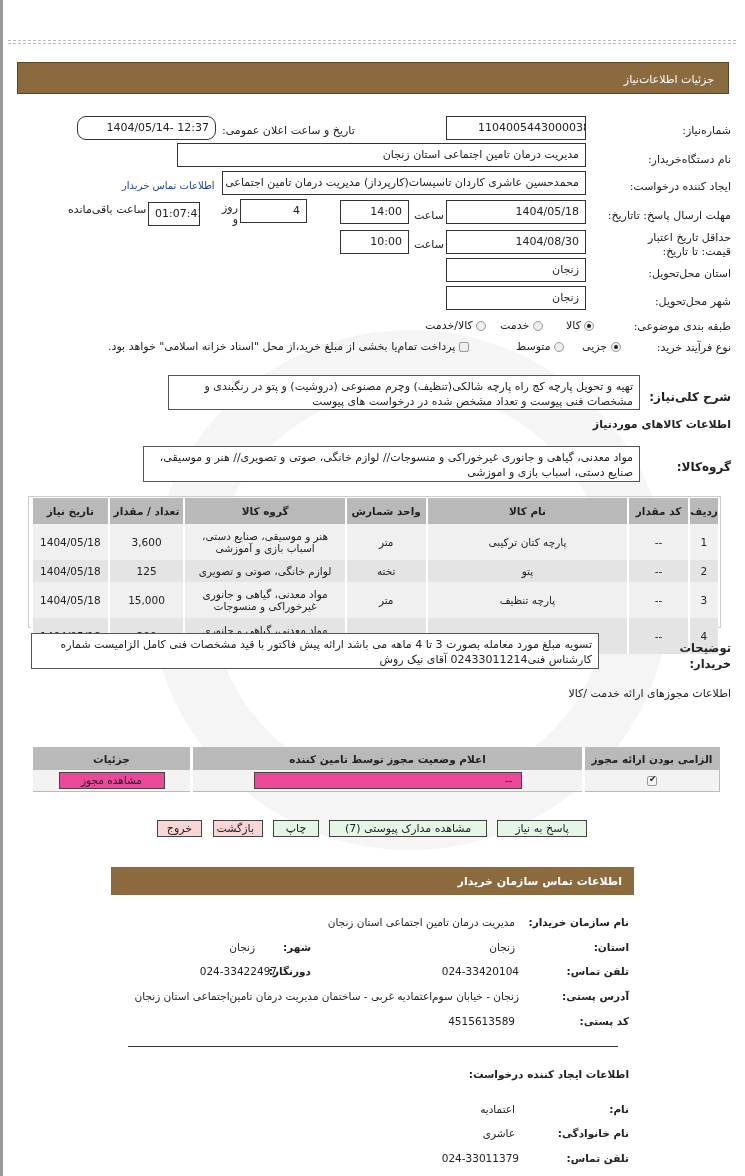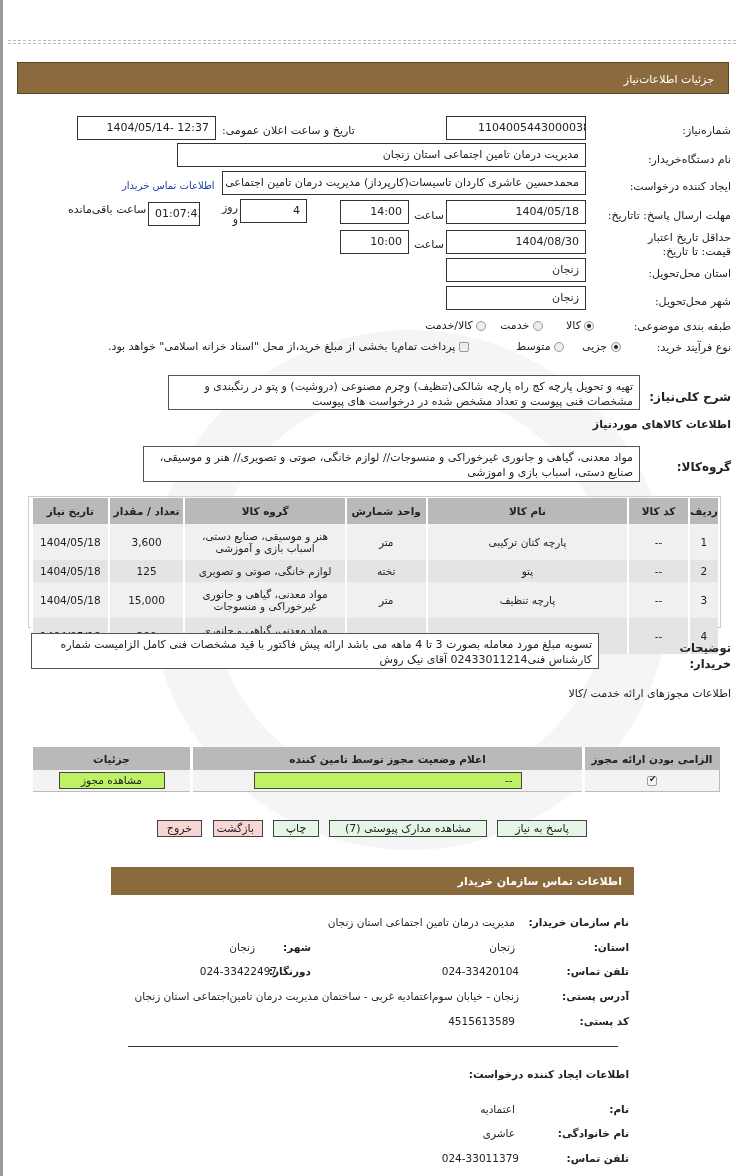--- a/index.html
+++ b/index.html
@@ -18,21 +18,21 @@
   .textarea { position: absolute; border: 1px solid #555; background: #fff; padding: 3px 6px; font-size: 11px; line-height: 15px; }
   table.items { position: absolute; top: 498px; left: 31px; width: 687px; border-collapse: collapse; font-size: 10.5px; }
   table.items th { background: #b9b9b9; color: #222; font-weight: bold; height: 26px; border-left: 2px solid #fff; }
   table.items td { text-align: center; border-left: 2px solid #fff; padding: 2px 4px; color: #222; }
   table.items tr.r1 td { background: #f0f0f0; height: 36px; }
   table.items tr.r2 td { background: #e4e4e4; height: 22px; }
   .wrap-outer { position: absolute; top: 496px; left: 28px; width: 693px; height: 132px; border: 1px solid #ccc; }
   table.lic { position: absolute; top: 747px; left: 30px; width: 690px; border-collapse: collapse; font-size: 10.5px; border: 1px solid #bbb; }
   table.lic th { background: #b9b9b9; font-weight: bold; height: 22px; border-left: 3px solid #fff; }
   table.lic td { background: #f3f3f3; height: 22px; text-align: center; border-left: 3px solid #fff; }
-  .yel { display: inline-block; background: #bef264; border: 1px solid #444; height: 17px; font-size: 10.5px; padding: 1px 8px; }
+  .yel { display: inline-block; background: #ec4899; border: 1px solid #444; height: 17px; font-size: 10.5px; padding: 1px 8px; }
   .btn { position: absolute; top: 820px; height: 17px; border: 1px solid #444; font-size: 11px; padding: 1px 8px; text-align: center; white-space: nowrap; }
   .btn.green { background: #e6f6e6; }
   .btn.red { background: #f9d6d6; }
   .contact-bar { position: absolute; top: 867px; left: 111px; width: 523px; height: 28px; background: #8b6b3e; color: #fff; font-weight: bold; font-size: 11px; padding: 8px 12px; text-align: right; }
   .c-lbl { position: absolute; font-weight: bold; font-size: 10.5px; white-space: nowrap; }
   .c-val { position: absolute; font-size: 10.5px; white-space: nowrap; }
   .hr { position: absolute; top: 1046px; left: 128px; width: 490px; height: 1px; background: #333; }
   .watermark { position: absolute; left: 150px; top: 330px; width: 520px; height: 520px; border-radius: 50%; border: 60px solid rgba(200,200,200,0.18); pointer-events: none; }
 </style>
 </head>
@@ -42,21 +42,21 @@
 <div class="top-dots"></div>
 <div class="watermark"></div>
 
 <div class="header-bar">
   <span>جزئیات اطلاعات‌نیاز</span>
 </div>
 
 <span class="lbl" style="top:124px; right:14px;">شماره‌نیاز:</span>
 <div class="box ltr" style="top:116px; left:446px; width:140px;padding-left:31px;">1104005443000038</div>
 <span class="lbl" style="top:124px; left:222px;">تاریخ و ساعت اعلان عمومی:</span>
-<div class="box ltr" style="top:116px; left:77px; width:139px;">1404/05/14- 12:37</div>
+<div class="box ltr" style="top:116px; left:77px; width:139px;border-radius:9px;">1404/05/14- 12:37</div>
 
 <span class="lbl" style="top:153px; right:14px;">نام دستگاه‌خریدار:</span>
 <div class="box" style="top:143px; left:177px; width:409px; text-align:right;">مدیریت درمان تامین اجتماعی استان زنجان</div>
 
 <span class="lbl" style="top:180px; right:14px;">ایجاد کننده درخواست:</span>
 <div class="box" style="top:171px; left:222px; width:364px; text-align:right;">محمدحسین عاشری کاردان تاسیسات(کارپرداز) مدیریت درمان تامین اجتماعی</div>
 <span class="link" style="top:180px; left:122px;">اطلاعات تماس خریدار</span>
 
 <span class="lbl" style="top:209px; right:14px;">مهلت ارسال پاسخ: تاتاریخ:</span>
 <div class="box ltr" style="top:200px; left:446px; width:140px;">1404/05/18</div>
@@ -94,21 +94,21 @@
 <span class="lbl bold" style="top:418px; right:14px;">اطلاعات کالاهای موردنیاز</span>
 
 <span class="lbl bold" style="top:460px; right:14px; font-size:12px;">گروه‌کالا:</span>
 <div class="textarea" style="top:446px; left:143px; width:497px; height:36px; text-align:right;">مواد معدنی، گیاهی و جانوری غیرخوراکی و منسوجات// لوازم خانگی، صوتی و تصویری// هنر و موسیقی، صنایع دستی، اسباب بازی و اموزشی</div>
 
 <div class="wrap-outer"></div>
 <table class="items">
   <thead>
     <tr>
       <th style="width:26px;">ردیف</th>
-      <th style="width:60px;">کد کالا</th>
+      <th style="width:60px;">کد مقدار</th>
       <th style="width:200px;">نام کالا</th>
       <th style="width:80px;">واحد شمارش</th>
       <th style="width:160px;">گروه کالا</th>
       <th style="width:75px;">تعداد / مقدار</th>
       <th style="width:76px;">تاریخ نیاز</th>
     </tr>
   </thead>
   <tbody>
     <tr class="r1">
       <td>1</td>

